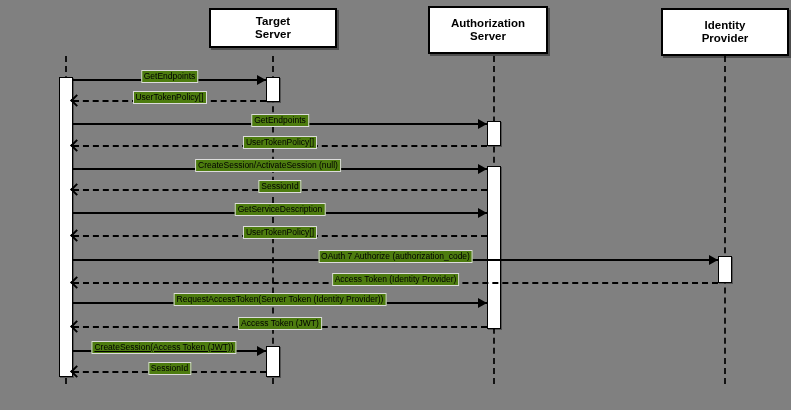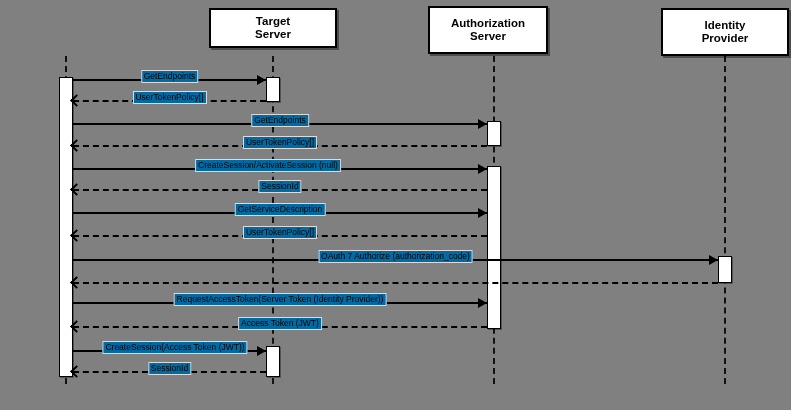--- a/index.html
+++ b/index.html
@@ -28,21 +28,21 @@
     position:absolute;width:0;height:0;z-index:4;
     border-top:5px solid transparent;border-bottom:5px solid transparent;
     border-left:9px solid #000;
   }
   .arrow-head-open{
     position:absolute;width:7px;height:7px;z-index:4;
     border-left:2px solid #000;border-bottom:2px solid #000;
     transform:rotate(45deg);
   }
   .msg-label{
-    position:absolute;transform:translateX(-50%);background:#0369a1;
+    position:absolute;transform:translateX(-50%);background:#4d7c0f;
     border:1px solid #dcdcdc;color:#000;font-size:8.5px;line-height:10.5px;
     padding:0 2px;white-space:nowrap;z-index:5;
   }
 </style>
 </head>
 <body>
 
 <div id="stage">
     <div class="lifeline" style="left: 65px; top: 56px; height: 328px;"></div>
     <div class="pbox" style="left: 209px; top: 8px; width: 128px; height: 40px;">
@@ -88,25 +88,26 @@
     <div class="arrow-head-solid" style="left: 478px; top: 208px;"></div>
     <div class="msg-label" style="left: 280px; top: 203px;">GetServiceDescription</div>
     <div class="msg-line return" style="left: 73px; top: 235px; width: 414px;"></div>
     <div class="arrow-head-open" style="left: 72px; top: 231px;"></div>
     <div class="msg-label" style="left: 280px; top: 226px;">UserTokenPolicy[]</div>
     <div class="msg-line request" style="left: 73px; top: 259px; width: 645px;"></div>
     <div class="arrow-head-solid" style="left: 709px; top: 255px;"></div>
     <div class="msg-label" style="left: 395.5px; top: 250px;">OAuth 7 Authorize (authorization_code)</div>
     <div class="msg-line return" style="left: 73px; top: 282px; width: 645px;"></div>
     <div class="arrow-head-open" style="left: 72px; top: 278px;"></div>
+    <div class="msg-label" style="left: 395.5px; top: 273px;">Access Token (Identity Provider)</div>
     <div class="msg-line request" style="left: 73px; top: 302px; width: 414px;"></div>
     <div class="arrow-head-solid" style="left: 478px; top: 298px;"></div>
     <div class="msg-label" style="left: 280px; top: 293px;">RequestAccessToken(Server Token (Identity Provider))</div>
     <div class="msg-line return" style="left: 73px; top: 326px; width: 414px;"></div>
     <div class="arrow-head-open" style="left: 72px; top: 322px;"></div>
     <div class="msg-label" style="left: 280px; top: 317px; text-align: right;">Access Token (JWT)</div>
     <div class="msg-line request" style="left: 73px; top: 350px; width: 193px;"></div>
     <div class="arrow-head-solid" style="left: 257px; top: 346px;"></div>
-    <div class="msg-label" style="left: 175px; top: 341px;">CreateSession(Access Token (JWT))</div>
+    <div class="msg-label" style="left: 164px; top: 341px; text-decoration: underline;">CreateSession(Access Token (JWT))</div>
     <div class="msg-line return" style="left: 73px; top: 371px; width: 193px;"></div>
     <div class="arrow-head-open" style="left: 72px; top: 367px;"></div>
     <div class="msg-label" style="left: 169.5px; top: 362px;">SessionId</div>
   </div>
 
 </body></html>

